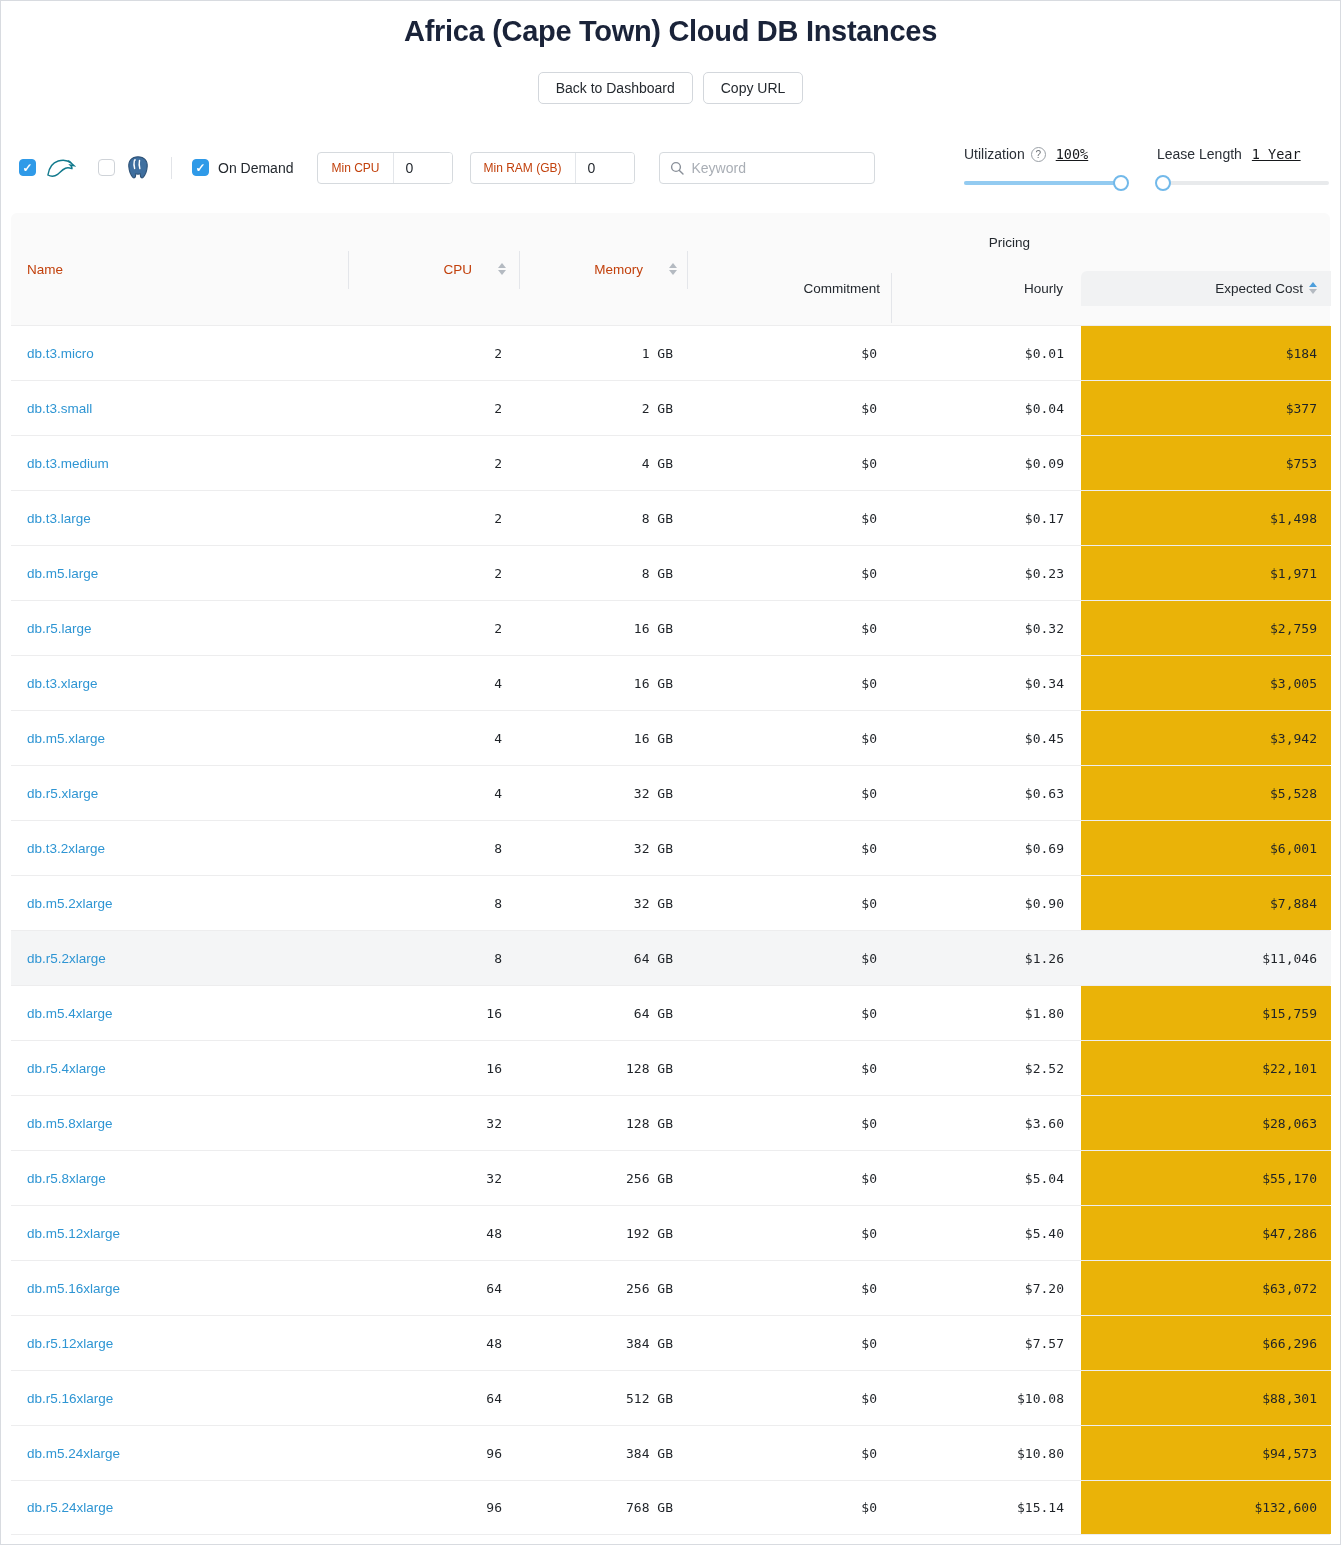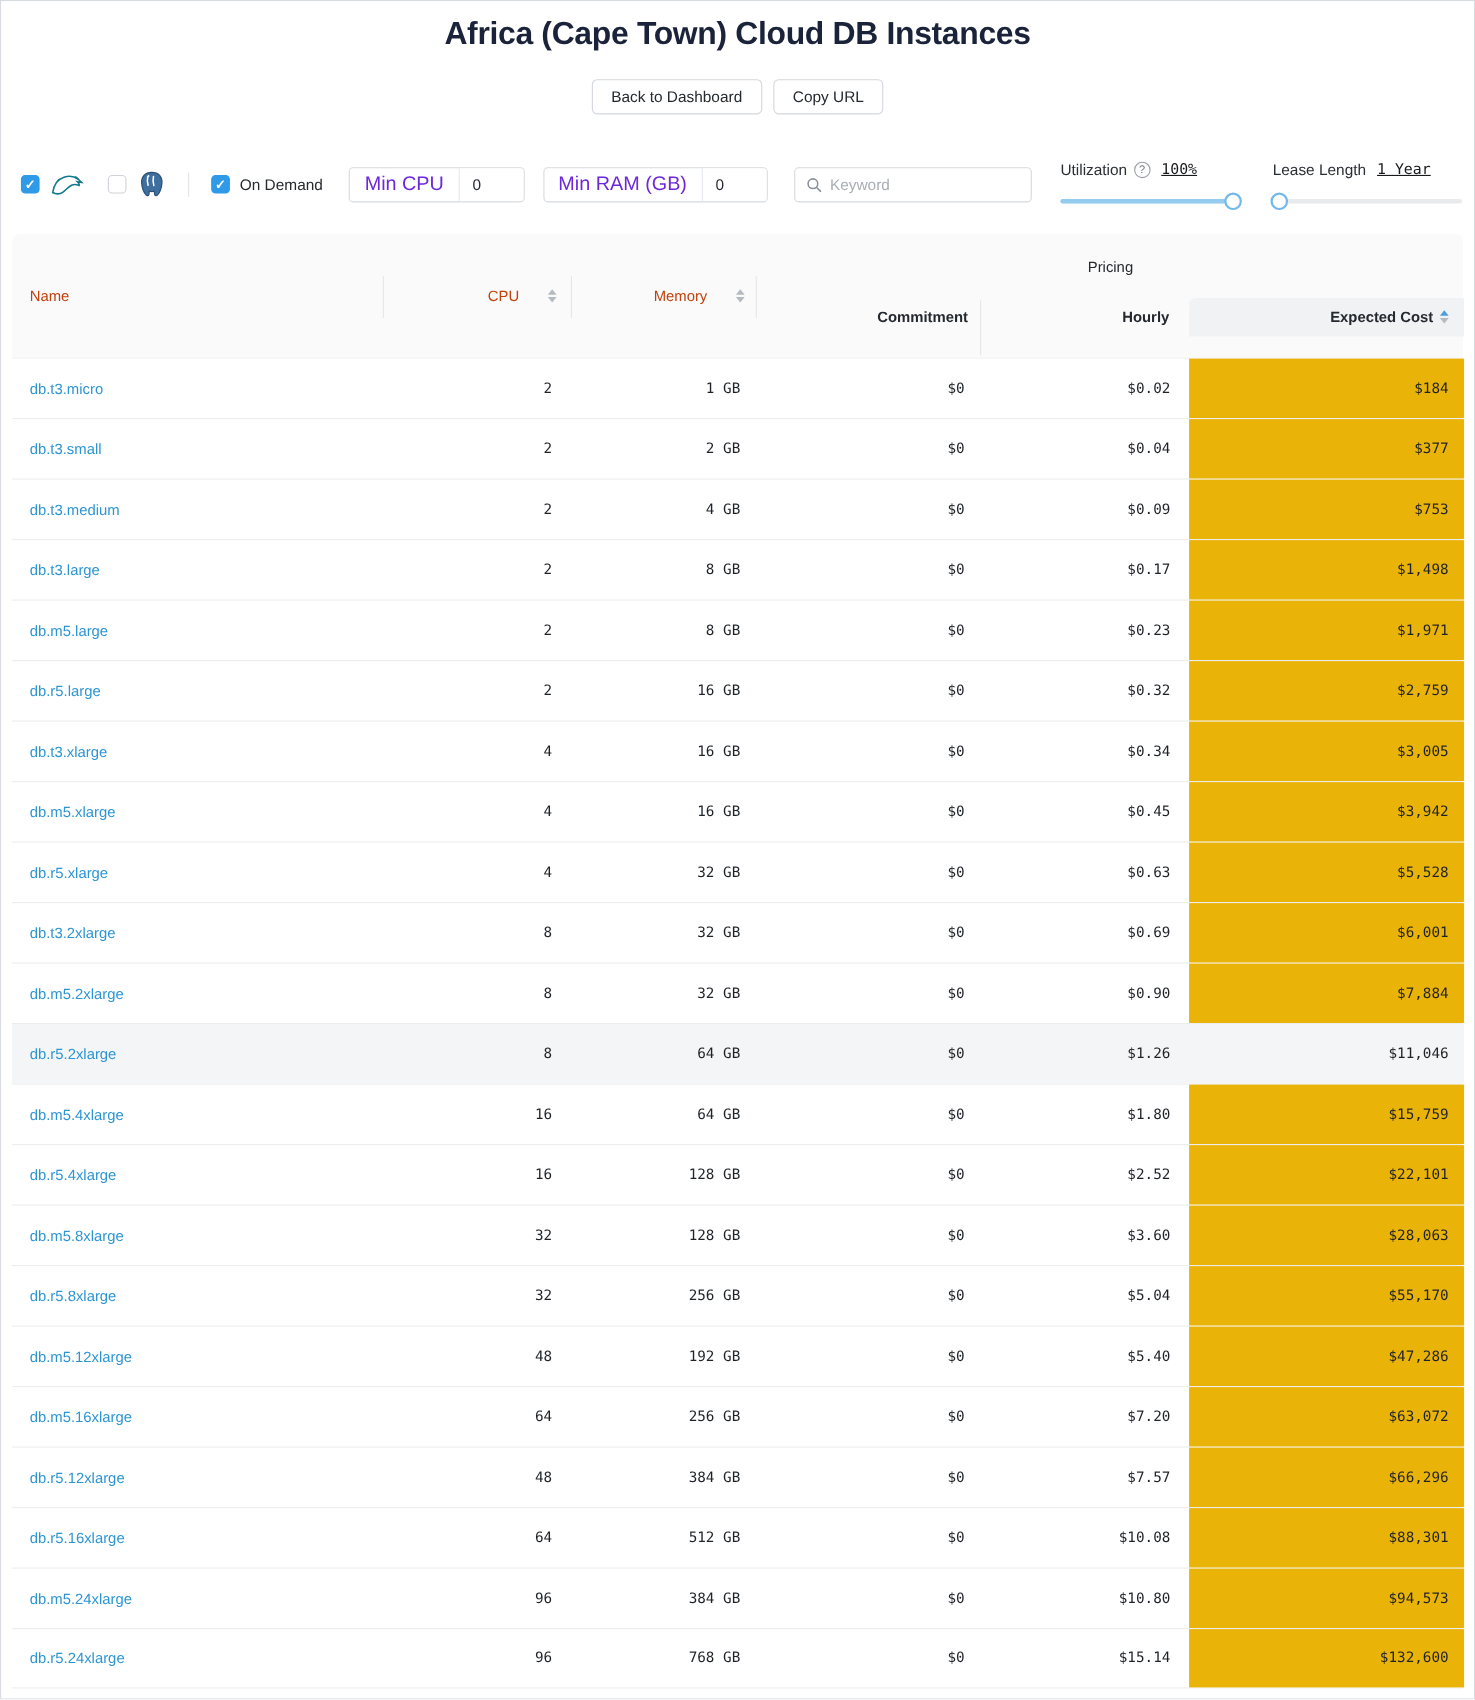--- a/index.html
+++ b/index.html
@@ -33,21 +33,21 @@
   .checkbox.checked::after { content:"✓"; color:#fff; font-size:12px; font-weight:700; line-height:1; }
   .db-icon { margin-left:10px; display:inline-flex; align-items:center; }
   .group { display:flex; align-items:center; }
   .v-divider { width:1px; height:22px; background:#e2e4e8; margin:0 20px; }
   .cb-label { margin-left:9px; font-size:14px; color:#24292f; }
   .labeled-input {
     display:flex; align-items:center; height:32px; border:1px solid #d6dade;
     border-radius:4px; background:#fff; overflow:hidden;
   }
   .labeled-input .li-label {
-    padding:0 13px; font-size:18px; color:#6d28d9; border-right:1px solid #e3e6ea;
+    padding:0 13px; font-size:12px; color:#c2410c; border-right:1px solid #e3e6ea;
     display:flex; align-items:center; height:100%;
   }
   .labeled-input input {
     border:none; outline:none; width:58px; padding:0 12px; font-size:14px;
     font-family:"Liberation Sans",sans-serif; color:#24292f; height:100%;
   }
   .search-box {
     display:flex; align-items:center; height:32px; width:216px; border:1px solid #d6dade;
     border-radius:4px; padding:0 10px; background:#fff;
   }
@@ -94,21 +94,21 @@
   .col-sep-right::after {
     content:""; position:absolute; right:0; top:38px; height:38px; width:1px; background:#e4e6ea;
   }
   .pricing-wrap { grid-column:4 / 7; display:flex; flex-direction:column; }
   .pricing-label {
     height:58px; display:flex; align-items:center; justify-content:center;
     font-weight:500; color:#24292f;
   }
   .sub-row { display:grid; grid-template-columns:204px 189px 250px; flex:1; }
   .sub-th {
-    display:flex; align-items:center; justify-content:flex-end; font-weight:700; color:#24292f;
+    display:flex; align-items:center; justify-content:flex-end; font-weight:400; color:#24292f;
   }
   .sub-commit { padding-right:12px; position:relative; }
   .sub-commit::after {
     content:""; position:absolute; right:0; top:2px; height:50px; width:1px; background:#e4e6ea;
   }
   .sub-hourly { padding-right:18px; }
   .sub-expected { padding-right:14px; background:#f1f2f3; border-radius:6px 0 0 0; }
   .sort { display:inline-flex; flex-direction:column; gap:2px; margin-left:6px; }
   .sort .up {
     width:0; height:0; border-left:4px solid transparent; border-right:4px solid transparent;
@@ -259,21 +259,21 @@
       </div>
     </div>
     <div class="tbody">
         <div class="tr grid-cols">
     <div class="td td-name">
       <a class="link">db.t3.micro</a>
     </div>
     <div class="td num td-cpu">2</div>
     <div class="td num td-mem">1 GB</div>
     <div class="td num td-commit">$0</div>
-    <div class="td num td-hourly">$0.02</div>
+    <div class="td num td-hourly">$0.01</div>
     <div class="td num td-expected">$184</div>
   </div>
         <div class="tr grid-cols">
     <div class="td td-name">
       <a class="link">db.t3.small</a>
     </div>
     <div class="td num td-cpu">2</div>
     <div class="td num td-mem">2 GB</div>
     <div class="td num td-commit">$0</div>
     <div class="td num td-hourly">$0.04</div>

